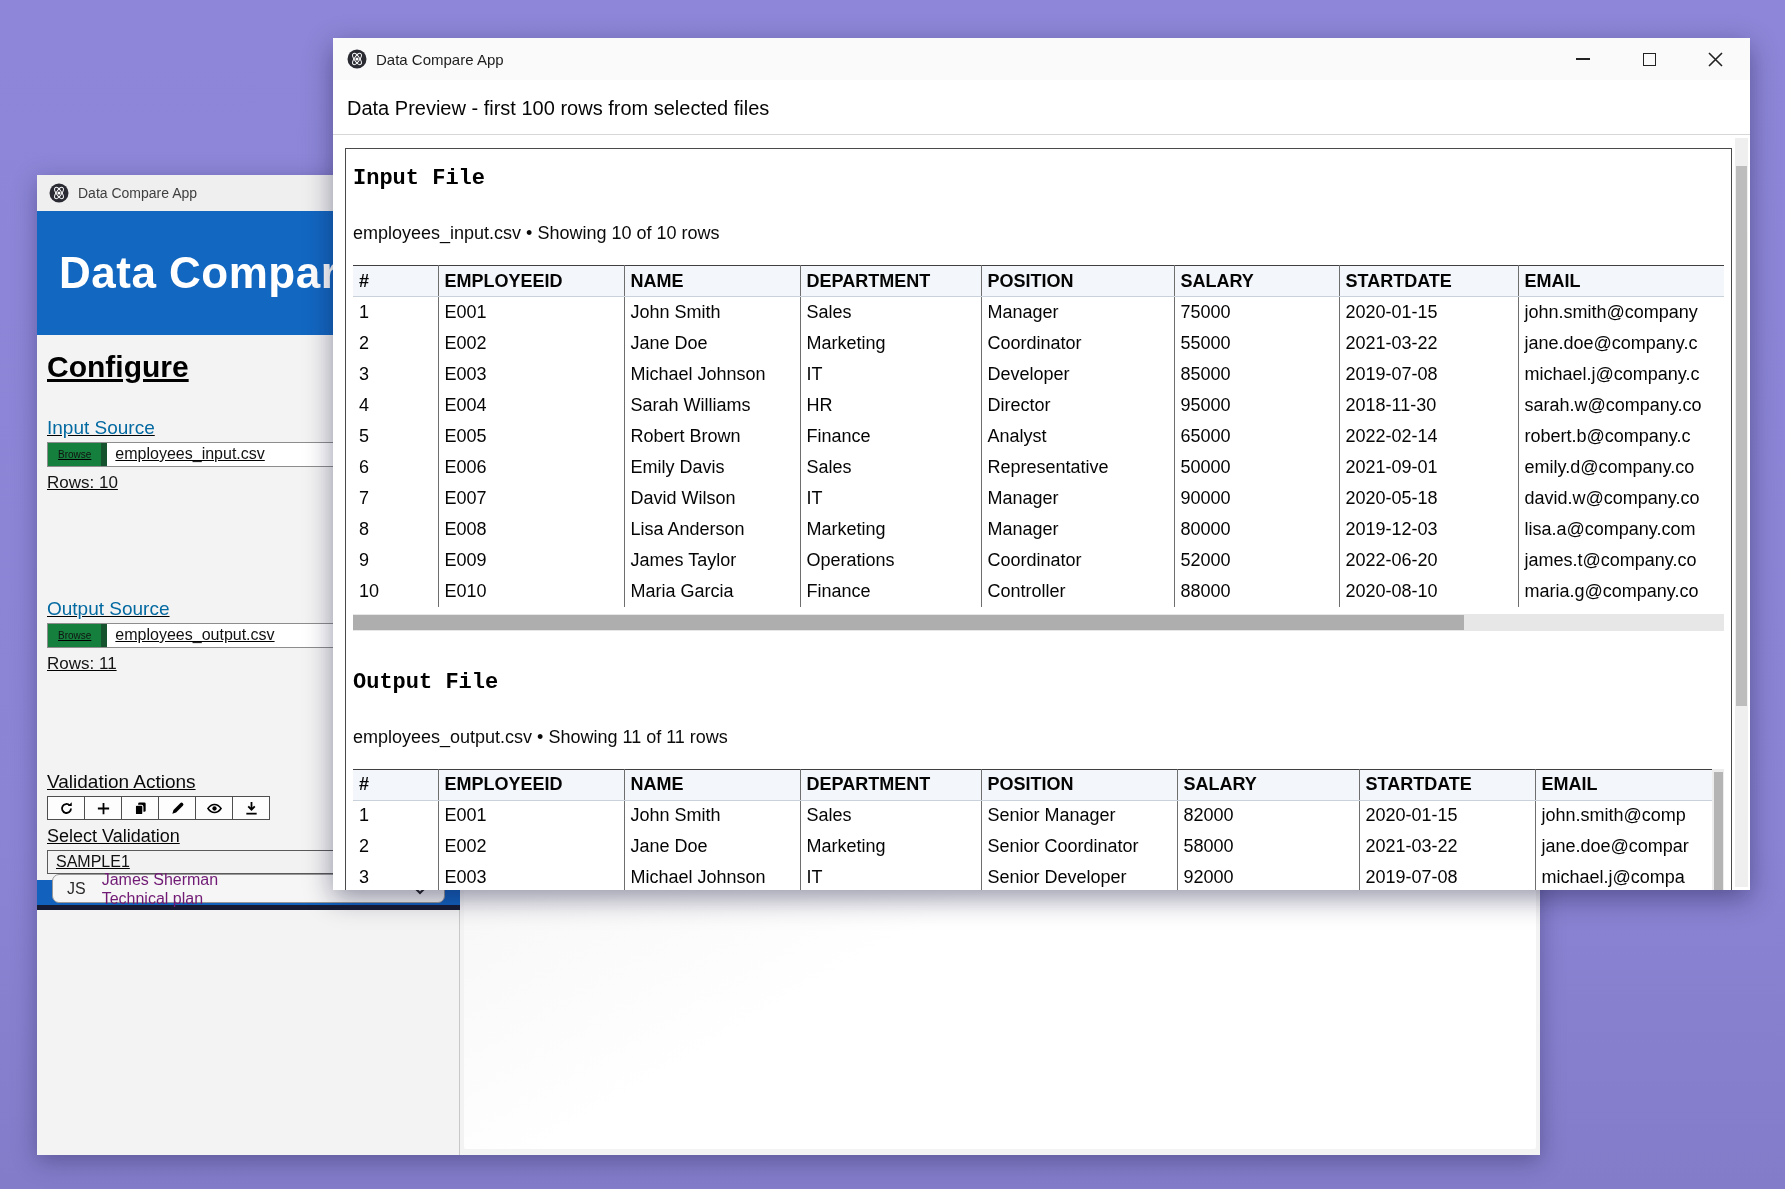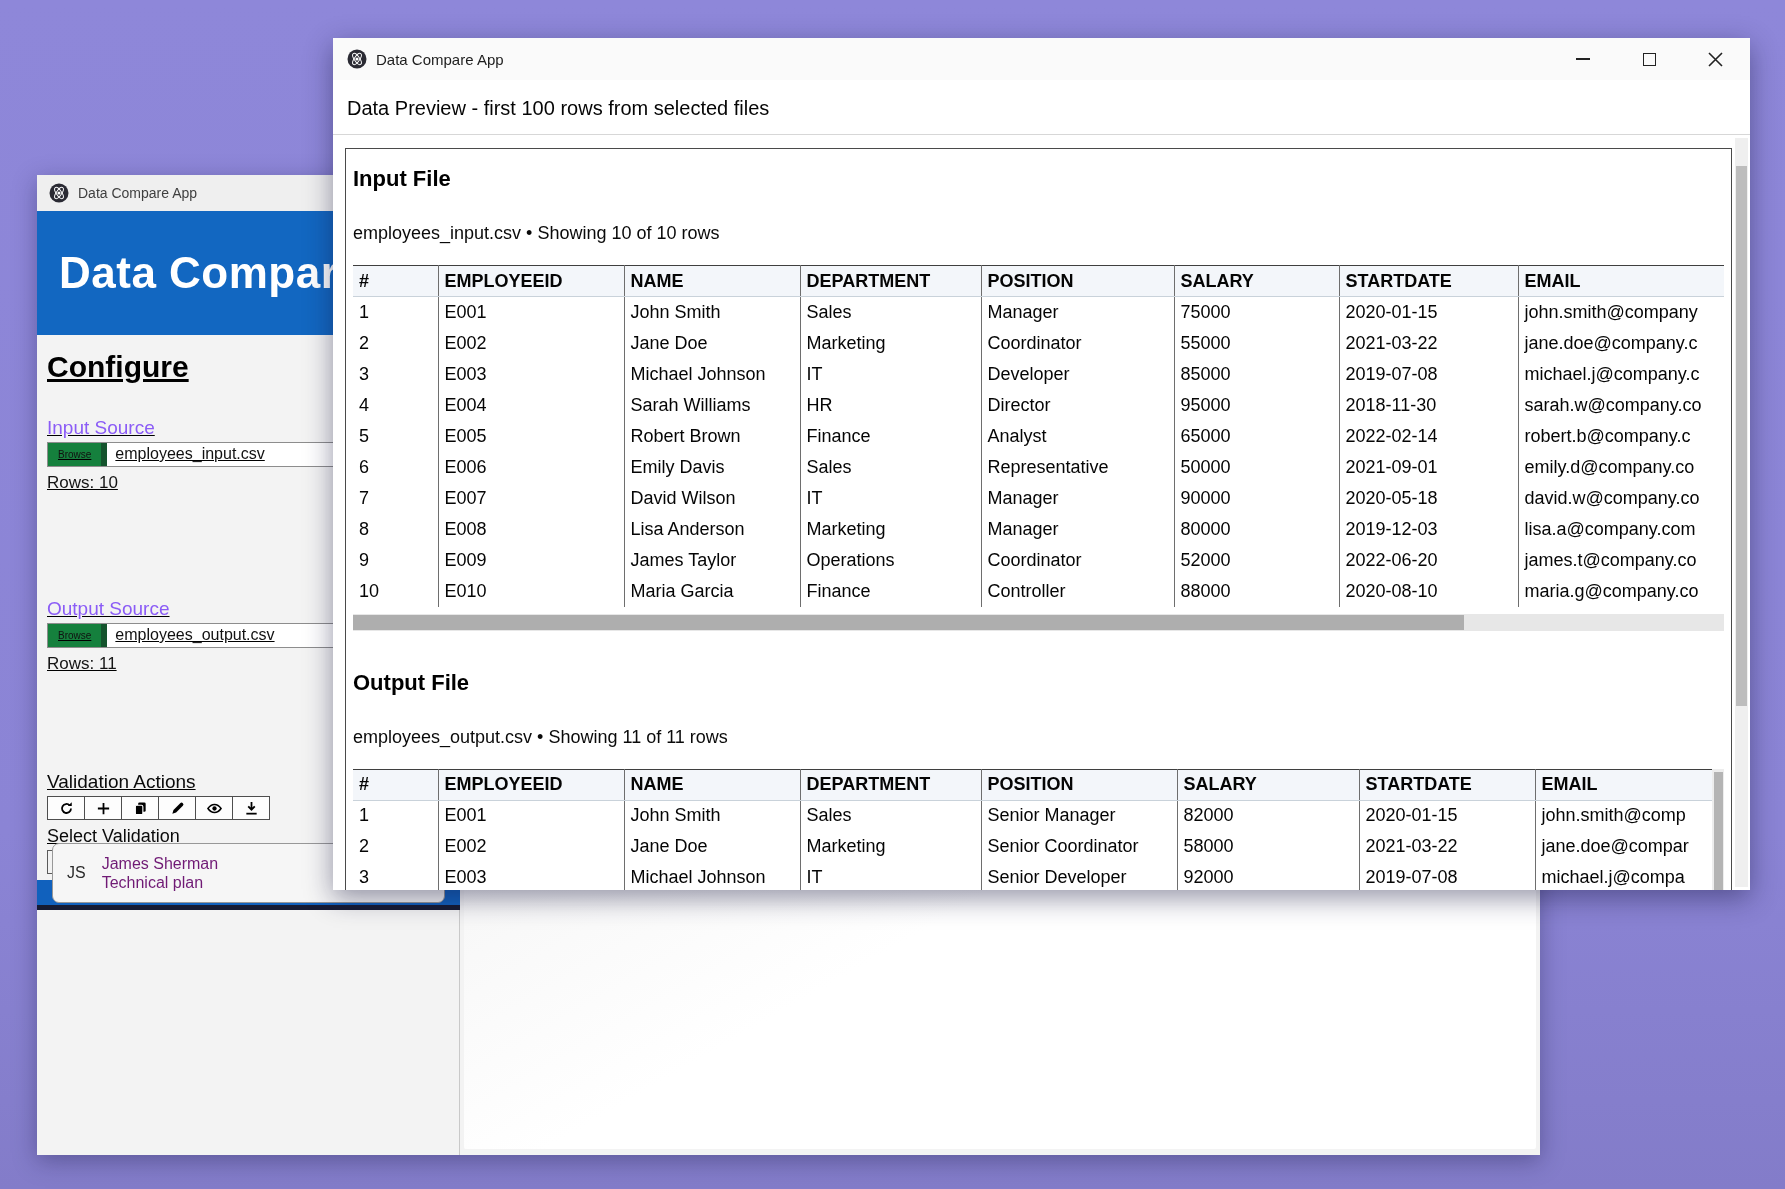--- a/index.html
+++ b/index.html
@@ -18,21 +18,21 @@
   .banner { height:124px; background:#1267c1; color:#fff; display:flex; align-items:center;
     padding-left:22px; overflow:hidden; flex:0 0 auto; }
   .banner span { font-size:44px; font-weight:bold; letter-spacing:.5px; white-space:nowrap; }
   .back-body { flex:1; display:flex; min-height:0; }
   .left-col { width:423px; border-right:1px solid #c9c9c9; display:flex; flex-direction:column;
     background:#f3f3f3; padding:0; }
   .left-inner { padding:12px 10px 0 10px;text-decoration:underline; }
   .cfg-heading { font-size:30px; font-weight:bold; color:#000; line-height:40px; }
   .src-row { display:flex; align-items:center; margin-top:29px; }
   .src-row.second { margin-top:104px; }
-  .src-label { font-size:19px; color:#8b5cf6; }
+  .src-label { font-size:19px; color:#0369a1; }
   .toggles { margin-left:auto; display:flex; }
   .tg { font-size:15px; padding:2px 12px; border:1px solid #9a9a9a; background:#e4e4e4; color:#333; cursor:pointer; }
   .tg.sel { background:#1161bd; border-color:#0d4f9e; color:#fff; }
   .file-row { display:flex; align-items:stretch; border:1px solid #8d8d8d; background:#fff; margin-top:3px; height:25px; }
   .browse { font-size:10px; padding:0 10px; background:#15803d; border:none; border-right:6px solid #14532d; color:#111; cursor:pointer; }
   .fname { font-size:16px; color:#111; padding:2px 0 0 8px; white-space:nowrap; }
   .rows-text { font-size:17px; color:#141414; margin-top:6px; }
   .val-label { font-size:19px; color:#0a0a0a; margin-top:97px; }
   .icon-row { display:flex; margin-top:3px; }
   .act-btn { width:38px; height:24px; background:#fdfdfd; border:1px solid #4e4e4e; margin-left:-1px;
@@ -40,42 +40,42 @@
   .act-btn:first-child { margin-left:0; }
   .act-btn svg { width:15px; height:15px; }
   .selv-label { font-size:18px; color:#0a0a0a; margin-top:6px; }
   .dropdown { border:1px solid #5a5a5a; background:#f2f2f2; height:24px; margin-top:3px;
     font-size:16px; color:#111; padding:2px 8px; cursor:pointer; }
   .run-btn { display:flex; align-items:center; justify-content:center; gap:7px; width:423px;
     margin:6px 0 0 -10px; background:#1161bd; border:none; border-bottom:5px solid #161b33;
     color:#fff; font-size:17px; font-weight:bold; height:30px; cursor:pointer; }
   .run-btn svg { width:13px; height:17px; }
   .results-panel { flex:1; background:#fcfcfc; margin-left:-10px; width:423px; position:relative; }
-  .user-card { position:absolute; left:15px; right:15px; bottom:7px; height:60px; border:1px solid #989898;
+  .user-card { position:absolute; left:15px; right:15px; bottom:7px; height:29px; border:1px solid #989898;
     border-radius:7px; background:#f6f6f6; display:flex; align-items:center; padding:0 14px; cursor:pointer; }
   .initials { font-size:16px; color:#2b2b2b; margin-right:16px; }
   .uinfo { display:flex; flex-direction:column; line-height:19px; }
   .uinfo span { font-size:16px; color:#701a75; }
   .user-card .chev { margin-left:auto; width:20px; height:12px; }
   .results-area { flex:1; background:linear-gradient(150deg,#e0e0e0 0%,#f4f4f4 30%,#ffffff 60%);
     margin:4px 4px 6px 4px; border-radius:2px; }
 
   
   .win.front { left:333px; top:38px; width:1417px; height:852px; z-index:10;
     box-shadow:0 8px 26px rgba(20,20,60,.45); overflow:hidden; }
   .titlebar.front-tb { height:42px; background:#fafafa; padding:0 14px; }
   .titlebar.front-tb .title { font-size:15px; color:#1d1d1d; }
   .controls { margin-left:auto; display:flex; align-items:center; gap:44px; padding-right:10px; }
   .ctl { width:22px; height:22px; display:flex; align-items:center; justify-content:center; cursor:pointer; background:none; border:none; }
   .min-glyph { width:14px; height:2px; background:#222; display:block; }
   .max-glyph { width:13px; height:13px; border:1.8px solid #222; display:block; }
   .preview-header { font-size:20px; color:#050505; padding:17px 0 14px 14px; border-bottom:1px solid #d7d7d7; background:#fff; }
   .content-box { position:absolute; left:12px; top:110px; width:1387px; height:1100px;
     border:1.5px solid #4a4a4a; background:#fff; padding:16px 7px 0 7px; }
-  .sec-heading { font-size:22px; font-weight:bold; color:#000; line-height:28px; }
+  .sec-heading { font-size:22px; font-weight:bold; color:#000; line-height:28px;font-family:Liberation Mono, monospace; }
   .meta { font-size:18px; color:#0a0a0a; margin-top:30px; }
   .tbl-wrap { margin-top:21px; overflow:hidden; position:relative; }
   table { border-collapse:collapse; table-layout:fixed; }
   th,td { font-size:18px; color:#050505; text-align:left; font-weight:normal; height:31px;
     padding:0 6px; border-left:1px solid #6e6e6e; white-space:nowrap; overflow:hidden; }
   th { font-weight:bold; background:#f3f6fa; border-bottom:1px solid #c9d2da; }
   th:first-child, td:first-child { border-left:none; }
   thead tr { border-top:1.5px solid #3f3f3f; }
   .hscroll { height:17px; background:#e7e7e7; margin-top:7px; position:relative; }
   .hthumb { position:absolute; left:0; top:1px; bottom:1px; width:81%; background:#aeaeae; }

